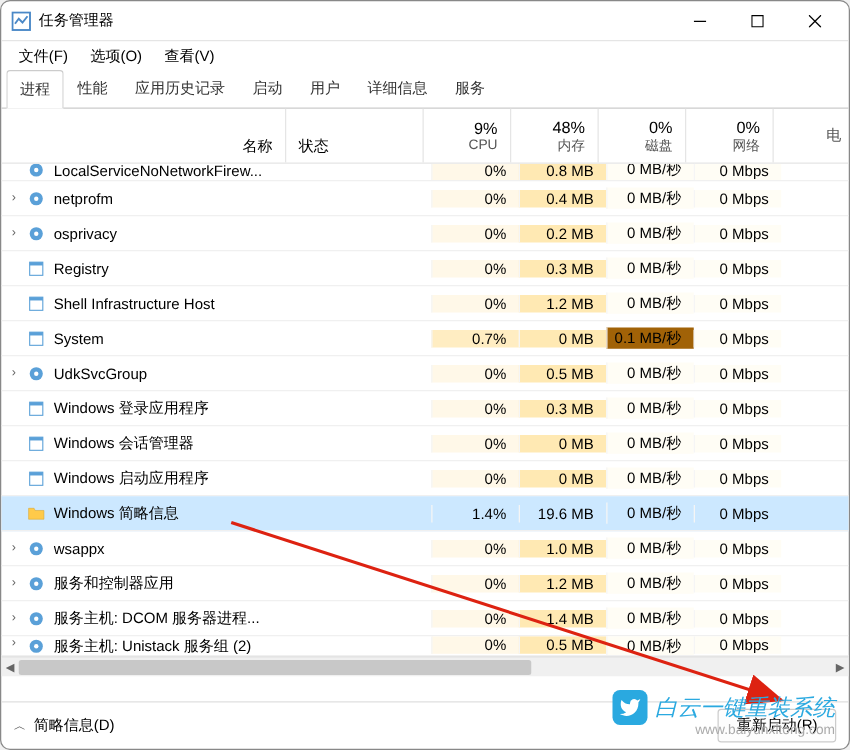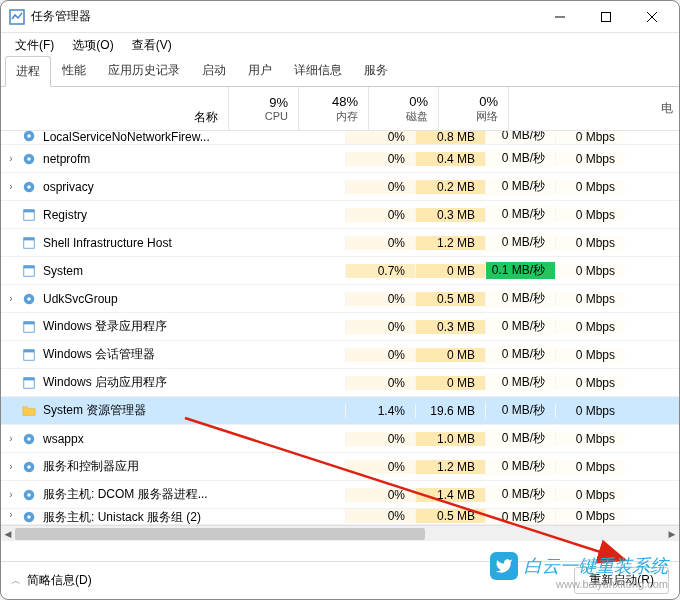--- a/index.html
+++ b/index.html
@@ -29,21 +29,21 @@
 .row .picon { width: 16px; height: 16px; margin-right: 6px; display: flex; align-items: center; justify-content: center; }
 .row .pname { flex: 0 0 auto; width: 192px; white-space: nowrap; overflow: hidden; text-overflow: ellipsis; }
 .row .pstatus { width: 110px; }
 .row .num { width: 70px; text-align: right; padding-right: 10px; border-left: 1px solid #f5f5f5; }
 .row.selected { background: #cce8ff !important; }
 .row.selected .num { background: #cce8ff; }
 .cpu-low { background: #fff8e8; }
 .cpu-mid { background: #ffedc2; }
 .mem-col { background: #ffe9b3; }
 .disk-col { background: #fffdf5; }
-.disk-mid { background: #22c55e; }
+.disk-mid { background: #a16207; }
 .net-col { background: #fffdf5; }
 .hscroll { height: 16px; background: #f0f0f0; border-top: 1px solid #e0e0e0; position: relative; }
 .hscroll .thumb { position: absolute; left: 14px; top: 2px; height: 12px; width: 410px; background: #c8c8c8; border-radius: 2px; }
 .hscroll .arrow { position: absolute; top: 0; width: 14px; height: 16px; display: flex; align-items: center; justify-content: center; color: #666; font-size: 9px; }
 .hscroll .arrow.left { left: 0; }
 .hscroll .arrow.right { right: 0; }
 .footer { height: 38px; display: flex; align-items: center; justify-content: space-between; padding: 0 10px; border-top: 1px solid #e0e0e0; }
 .footer .left { display: flex; align-items: center; gap: 6px; }
 .footer .chev { font-size: 10px; color: #555; }
 .footer .btn { padding: 4px 14px; border: 1px solid #ccc; background: #fdfdfd; border-radius: 3px; font-size: 12px; }
@@ -99,20 +99,23 @@
     <div class="tab">启动</div>
     <div class="tab">用户</div>
     <div class="tab">详细信息</div>
     <div class="tab">服务</div>
   </div>
 
   <div class="header-row">
     <div class="cell name-col">
         <span>名称</span>
       </div>
+    <div class="cell status-col">
+        <span>状态</span>
+      </div>
     <div class="cell num-col">
         <span class="pct">9%</span>
         <span class="lbl">CPU</span>
       </div>
     <div class="cell num-col">
         <span class="pct">48%</span>
         <span class="lbl">内存</span>
       </div>
     <div class="cell num-col">
         <span class="pct">0%</span>
@@ -279,21 +282,21 @@
           <span class="num disk-col">0 MB/秒</span>
           <span class="num net-col">0 Mbps</span>
         </div>
         <div class="row selected">
           <span class="expander"></span>
           <span class="picon">
             <svg width="14" height="14" viewBox="0 0 16 16">
               <path d="M1 3h5l1 2h8v8H1z" fill="#ffca4a" stroke="#d9a52e" stroke-width="0.5"></path>
             </svg>
           </span>
-          <span class="pname">System 资源管理器</span>
+          <span class="pname">Windows 简略信息</span>
           <span class="pstatus"></span>
           <span class="num cpu-low">1.4%</span>
           <span class="num mem-col">19.6 MB</span>
           <span class="num disk-col">0 MB/秒</span>
           <span class="num net-col">0 Mbps</span>
         </div>
         <div class="row">
           <span class="expander">›</span>
           <span class="picon">
             <svg width="14" height="14" viewBox="0 0 16 16">

